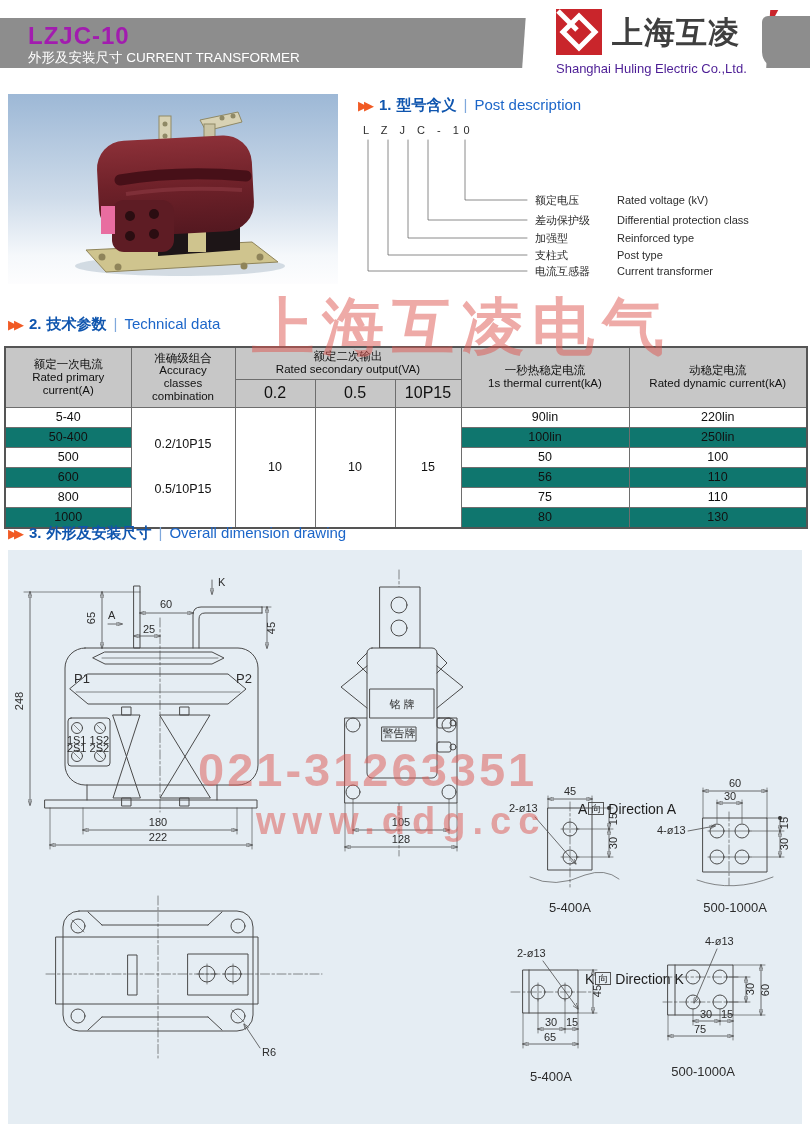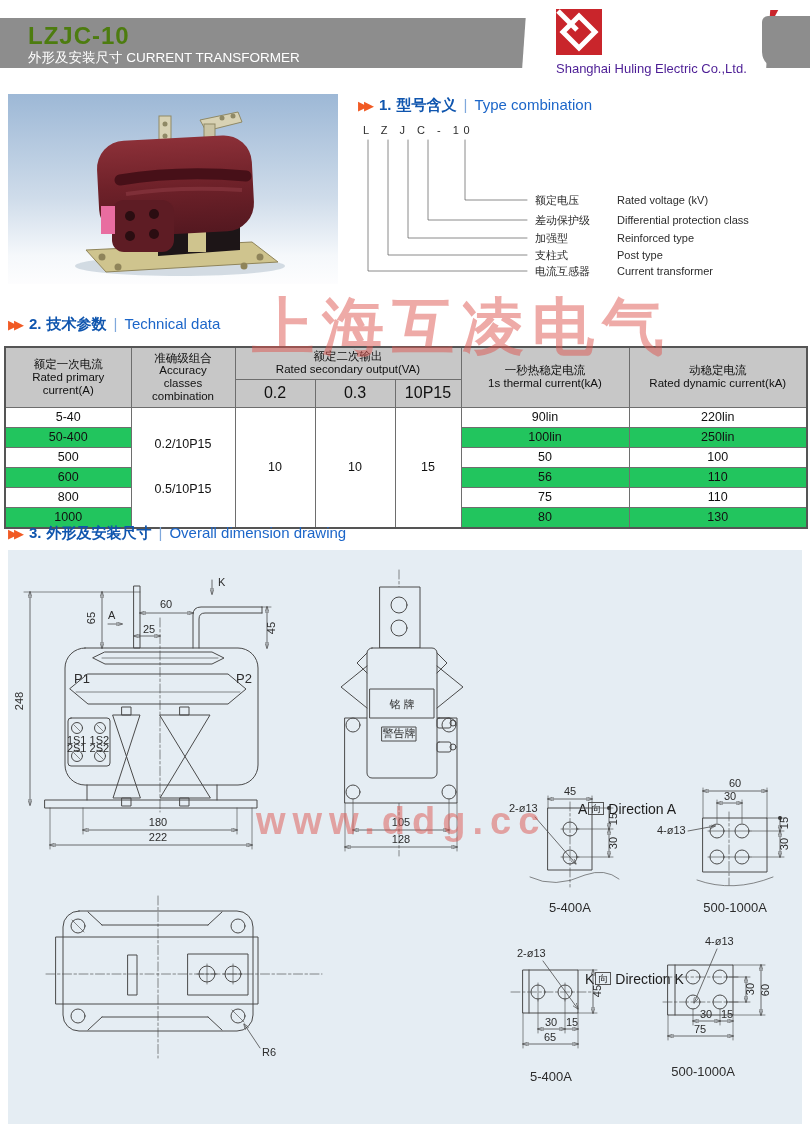--- a/index.html
+++ b/index.html
@@ -5,21 +5,21 @@
   html,body{margin:0;padding:0;background:#fff;}
   .page{position:relative;width:810px;height:1134px;background:#fff;overflow:hidden;
         font-family:"Liberation Sans","DejaVu Sans",sans-serif;color:#222;}
   .ab{position:absolute;}
 
   
   .band{left:0;top:18px;width:810px;height:50px;background:#8d8d8d;}
   .band-right{left:762px;top:16px;width:48px;height:52px;background:#8d8d8d;border-radius:6px 0 0 16px;}
   .red-acc{left:748px;top:10px;width:26px;height:16px;background:#c9252b;transform:skewX(-28deg);}
   .plate{left:524px;top:0;width:244px;height:84px;background:#fff;transform:skewX(-4deg);border-radius:0 0 16px 10px;}
-  .model{left:28px;top:22px;font-size:24px;font-weight:bold;color:#4d7c0f;letter-spacing:1px;}
+  .model{left:28px;top:22px;font-size:24px;font-weight:bold;color:#a21caf;letter-spacing:1px;}
   .subtitle{left:28px;top:49px;font-size:13.5px;color:#fff;}
   .logo{left:556px;top:9px;width:46px;height:46px;}
   .brand-cn{left:612px;top:12px;font-size:31px;color:#3f3f3f;font-weight:600;letter-spacing:1px;}
   .brand-en{left:556px;top:61px;font-size:13px;color:#4c1d95;}
 
   
   .sec{display:flex;align-items:baseline;font-size:15px;white-space:nowrap;}
   .sec .arr{color:#f15a24;font-size:13px;letter-spacing:-4px;margin-right:9px;}
   .sec .no{color:#0f55ae;font-weight:bold;margin-right:5px;}
   .sec .cn{color:#0f55ae;font-weight:bold;}
@@ -32,21 +32,21 @@
   .wm-phone{left:198px;top:746px;font-size:47px;letter-spacing:3px;}
   .wm-url{left:256px;top:802px;font-size:38px;letter-spacing:7px;}
 
   
   table.spec{position:absolute;left:4px;top:346px;width:802px;border-collapse:collapse;table-layout:fixed;
              text-align:center;border:2px solid #555;}
   .spec th,.spec td{border:1px solid #6e6e6e;}
   .spec thead th{background:#c7c7c7;font-weight:normal;font-size:11.5px;line-height:1.12;padding:1px 0;color:#111;}
   .spec thead tr.r2 th{height:25px;font-size:16px;}
   .spec tbody td{height:19px;line-height:19px;padding:0;font-size:12.5px;color:#111;background:#fff;}
-  .spec tbody td.g{background:#22c55e;}
+  .spec tbody td.g{background:#0f766e;}
   .accwrap{display:flex;flex-direction:column;justify-content:space-evenly;height:114px;}
 
   
   .panel{left:8px;top:550px;width:794px;height:574px;background:#e5edf3;}
   svg.dw line,svg.dw path,svg.dw rect,svg.dw circle,svg.dw polygon,svg.dw polyline{
      fill:none;stroke:#4a4a4a;stroke-width:1;stroke-linecap:round;stroke-linejoin:round;}
   svg.dw text{fill:#2c2c2c;stroke:none;font-size:11px;font-family:"Liberation Sans","DejaVu Sans",sans-serif;}
   svg.dw .dim{stroke-width:0.8;}
   svg.dw .thin{stroke-width:0.65;}
   svg.dw .cl{stroke-dasharray:9 2.5 2.5 2.5;stroke-width:0.65;}
@@ -67,20 +67,21 @@
   <div class="ab band-right"></div>
   <div class="ab model">LZJC-10</div>
   <div class="ab subtitle">外形及安装尺寸 CURRENT TRANSFORMER</div>
   <div class="ab logo">
     <svg width="46" height="46" viewBox="0 0 46 46">
       <rect width="46" height="46" fill="#c9252b"></rect>
       <polygon points="23,7 39,23 23,39 7,23" fill="none" stroke="#fff" stroke-width="5"></polygon>
       <line x1="2" y1="2" x2="21" y2="21" stroke="#fff" stroke-width="5"></line>
     </svg>
   </div>
+  <div class="ab brand-cn">上海互凌</div>
   <div class="ab brand-en">Shanghai Huling Electric Co.,Ltd.</div>
 
   <div class="ab" style="left:8px;top:94px;width:330px;height:190px;">
     <svg width="330" height="190" viewBox="0 0 330 190">
       <defs>
         <linearGradient id="pbg" x1="0" y1="0" x2="0" y2="1">
           <stop offset="0" stop-color="#9db8d6"></stop>
             <stop offset="0.55" stop-color="#cfdcea"></stop>
           <stop offset="0.85" stop-color="#f5f8fb"></stop>
             <stop offset="1" stop-color="#fdfdfe"></stop>
@@ -117,21 +118,21 @@
         <circle cx="146" cy="140" r="5" fill="#2a0d11"></circle>
       <rect x="93" y="112" width="14" height="28" fill="#e86da0"></rect>
     </svg>
   </div>
 
   <div class="ab sec" style="left:358px;top:96px;">
     <span class="arr">▶▶</span>
     <span class="no">1.</span>
     <span class="cn">型号含义</span>
     <span class="sep">|</span>
-    <span class="en">Type combination</span>
+    <span class="en">Post description</span>
   </div>
 
   <div class="ab" style="left:355px;top:118px;width:450px;height:172px;">
     <svg class="dw" width="450" height="172" viewBox="0 0 450 172">
       <text x="8" y="16" font-size="15" letter-spacing="4.5">L Z J C - 10</text>
       <polyline class="thin" points="110,22 110,82 172,82"></polyline>
       <polyline class="thin" points="73,22 73,102 172,102"></polyline>
       <polyline class="thin" points="53,22 53,120 172,120"></polyline>
       <polyline class="thin" points="33,22 33,137 172,137"></polyline>
       <polyline class="thin" points="13,22 13,153 172,153"></polyline>
@@ -142,20 +143,21 @@
       <text x="180" y="124" font-size="13">加强型</text>
       <text x="262" y="124" font-size="13">Reinforced type</text>
       <text x="180" y="141" font-size="13">支柱式</text>
       <text x="262" y="141" font-size="13">Post type</text>
       <text x="180" y="157" font-size="13">电流互感器</text>
       <text x="262" y="157" font-size="13">Current transformer</text>
     </svg>
   </div>
 
   <div class="ab wm wm-brand">上海互凌电气</div>
+  <div class="ab wm wm-phone">021-31263351</div>
   <div class="ab wm wm-url">www.ddg.cc</div>
 
   <div class="ab sec" style="left:8px;top:315px;">
     <span class="arr">▶▶</span>
     <span class="no">2.</span>
     <span class="cn">技术参数</span>
     <span class="sep">|</span>
     <span class="en">Technical data</span>
   </div>
 
@@ -190,21 +192,21 @@
           <div>一秒热稳定电流</div>
             <div>1s thermal current(kA)</div>
         </th>
         <th rowspan="2">
           <div>动稳定电流</div>
             <div>Rated dynamic current(kA)</div>
         </th>
       </tr>
       <tr class="r2">
         <th>0.2</th>
-        <th>0.3</th>
+        <th>0.5</th>
         <th>10P15</th>
       </tr>
     </thead>
     <tbody>
       <tr>
         <td>5-40</td>
         <td rowspan="6">
           <div class="accwrap">
             <div>0.2/10P15</div>
             <div>0.5/10P15</div>

